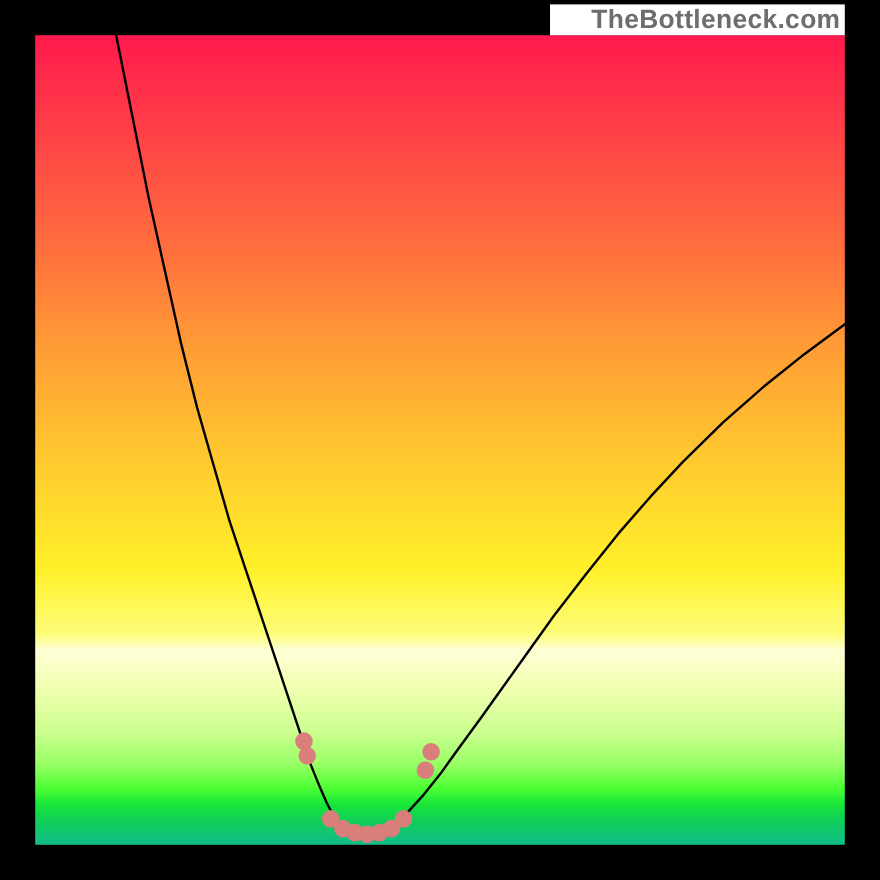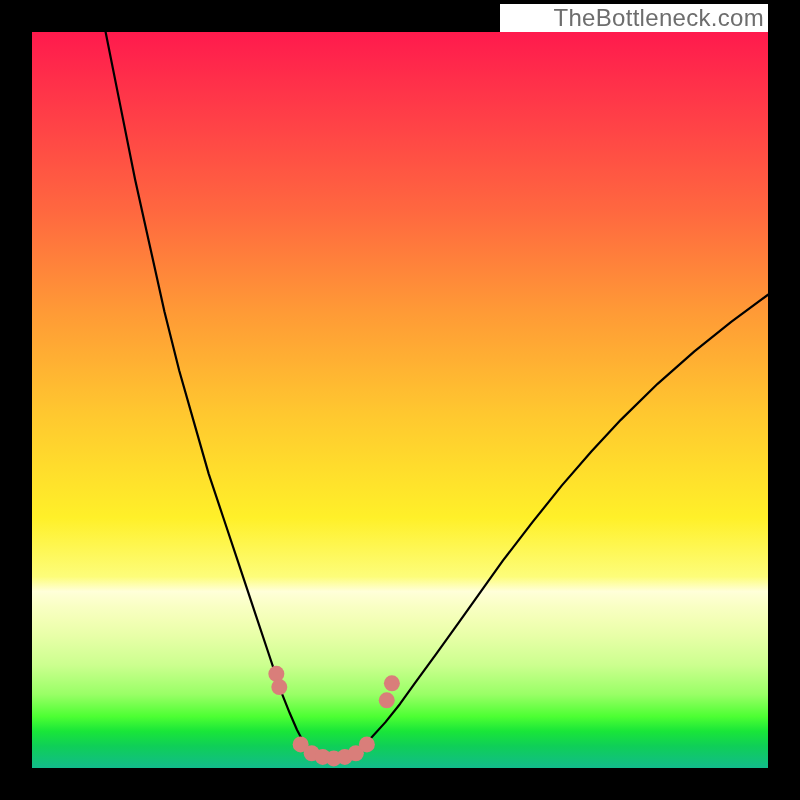--- a/index.html
+++ b/index.html
@@ -55,21 +55,21 @@
     height: 28px;
     width: 268px;
     background: #fff;
   }
   .watermark {
     position: absolute;
     right: 36px;
     top: 4px;
     color: #6d6d6d;
     font-size: 24px;
-    font-weight: 400;
+    font-weight: 700;
     letter-spacing: 0.3px;
     white-space: nowrap;
   }
   svg.curves {
     position: absolute;
     left: 32px;
     top: 32px;
     width: 736px;
     height: 736px;
     overflow: visible;

